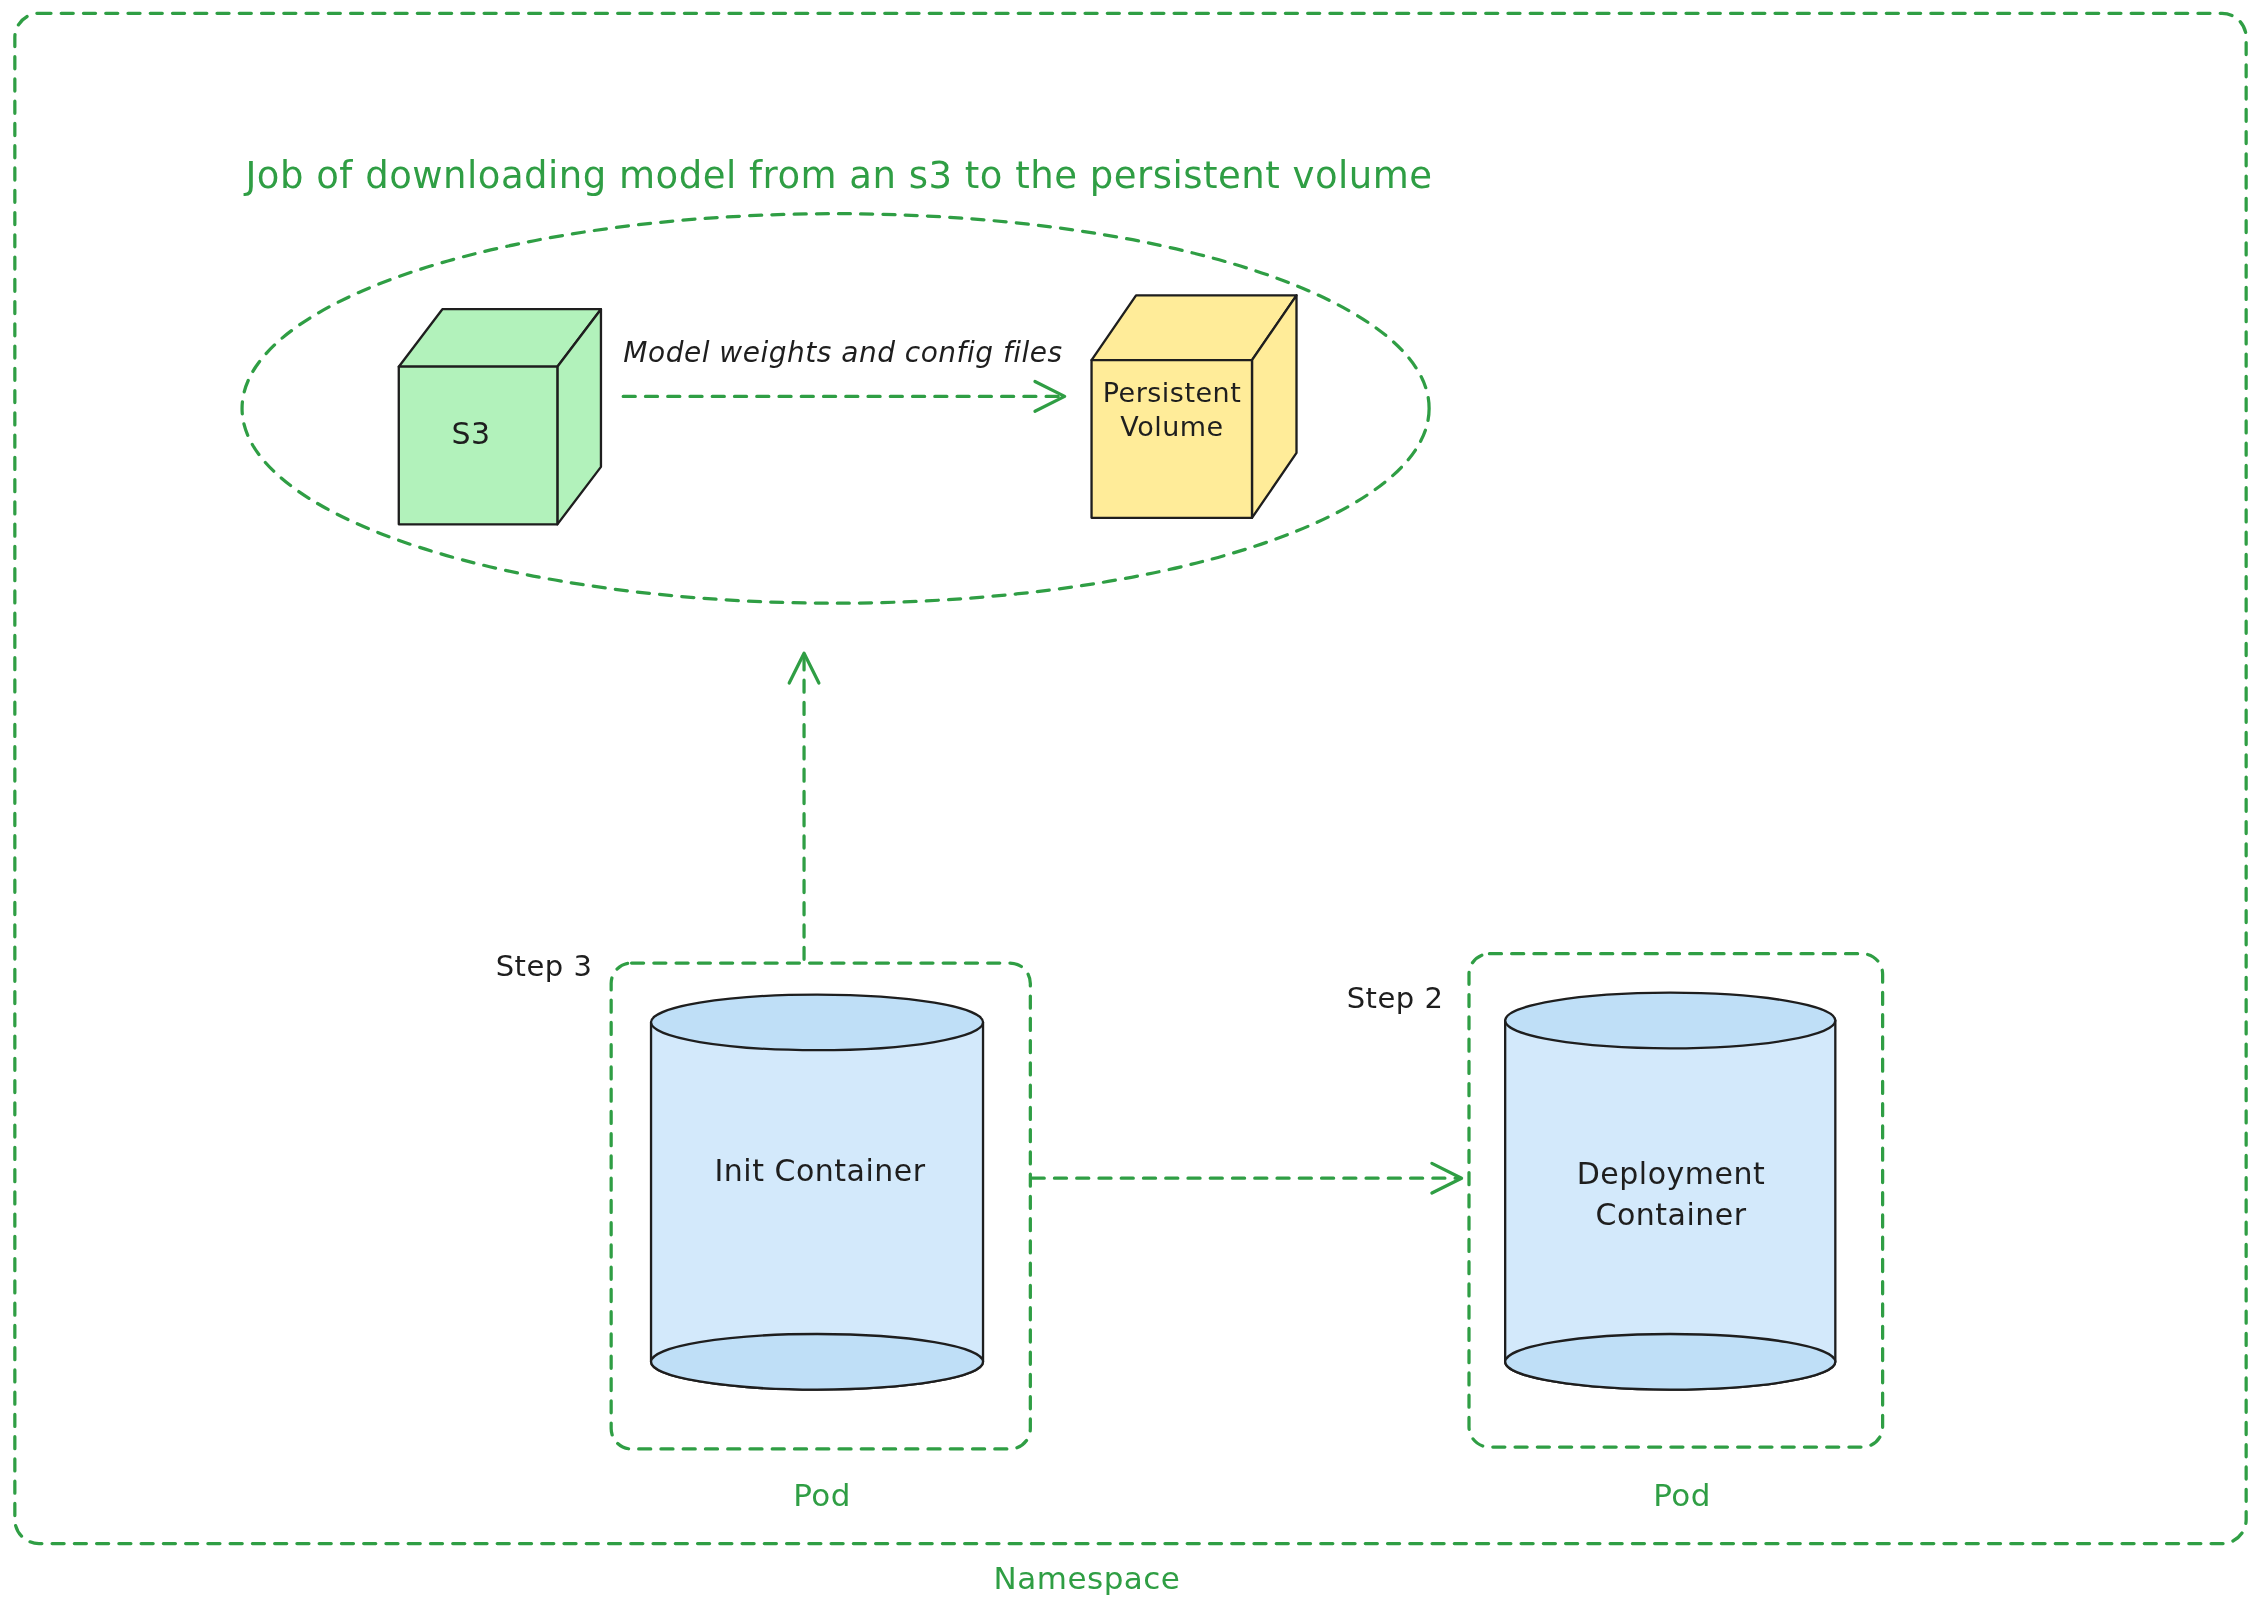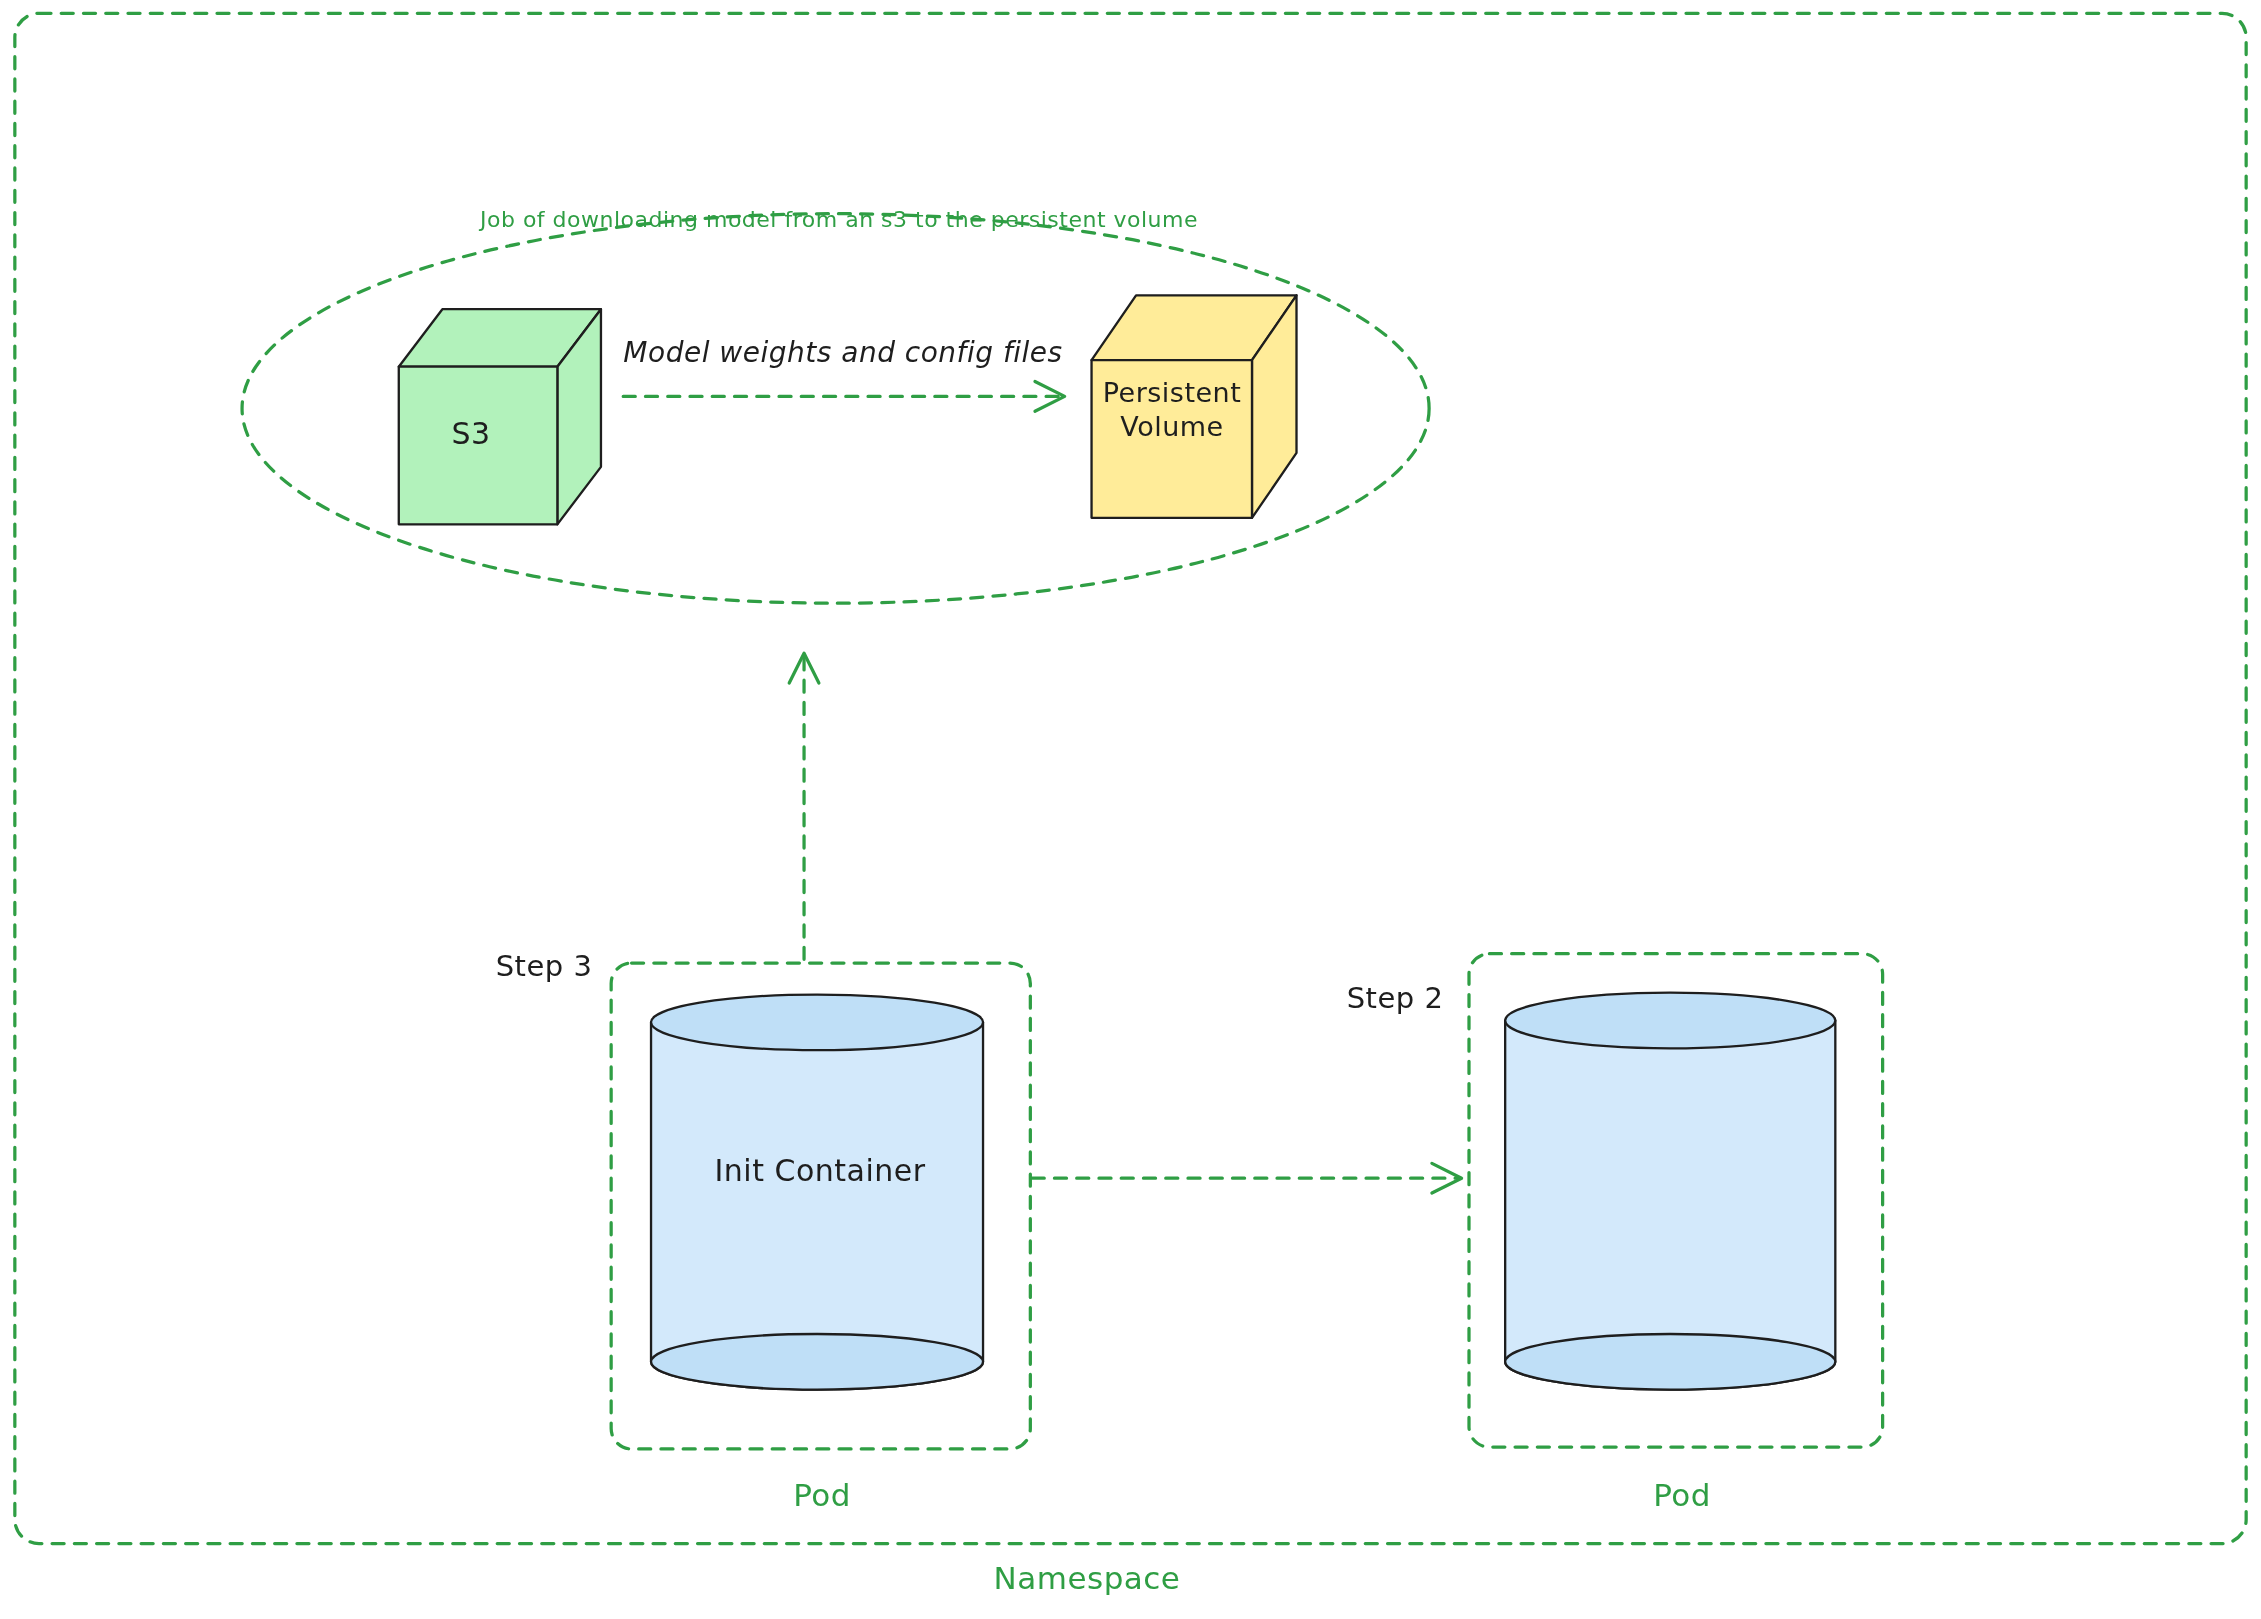--- a/index.html
+++ b/index.html
@@ -48,21 +48,21 @@
     position: absolute;
     transform: translate(-50%, -50%);
     white-space: pre-line;
     text-align: center;
     line-height: 1.35;
     letter-spacing: 0.5px;
   }
   .green-text { color: #2f9e44; }
   .ink-text   { color: #1e1e1e; }
 
-  .job-title        { left: 839px;  top: 176px;  font-size: 22px; margin-top: 44px; }
+  .job-title        { left: 839px;  top: 176px;  font-size: 37px; }
   .weights-label    { left: 843px;  top: 353px;  font-size: 28px; font-style: italic; }
   .s3-label         { left: 471px;  top: 434px;  font-size: 30px; }
   .pv-label         { left: 1172px; top: 410px;  font-size: 27px; line-height: 1.25; }
   .wait-note        { left: 541px;  top: 788px;  font-size: 37px; }
   .step1-label      { left: 544px;  top: 967px; font-size: 29px; }
   .step2-label      { left: 1395px; top: 963px; font-size: 29px; margin-top: 36px; }
   .init-label       { left: 820px;  top: 1171px; font-size: 30px; }
   .deploy-label     { left: 1671px; top: 1194px; font-size: 30px; }
   .pod1-label       { left: 822px;  top: 1496px; font-size: 31px; }
   .pod2-label       { left: 1682px; top: 1496px; font-size: 31px; }
@@ -132,20 +132,22 @@
   <div class="label pv-label ink-text">Persistent
 Volume</div>
 
 
   <div class="label step1-label ink-text">Step 3</div>
 
   <div class="label step2-label ink-text">Step 2</div>
 
   <div class="label init-label ink-text">Init Container</div>
 
+  <div class="label deploy-label ink-text">Deployment
+Container</div>
 
   <div class="label pod1-label green-text">Pod</div>
 
   <div class="label pod2-label green-text">Pod</div>
 
   <div class="label namespace-label green-text">Namespace</div>
 
 </div>
 
 

